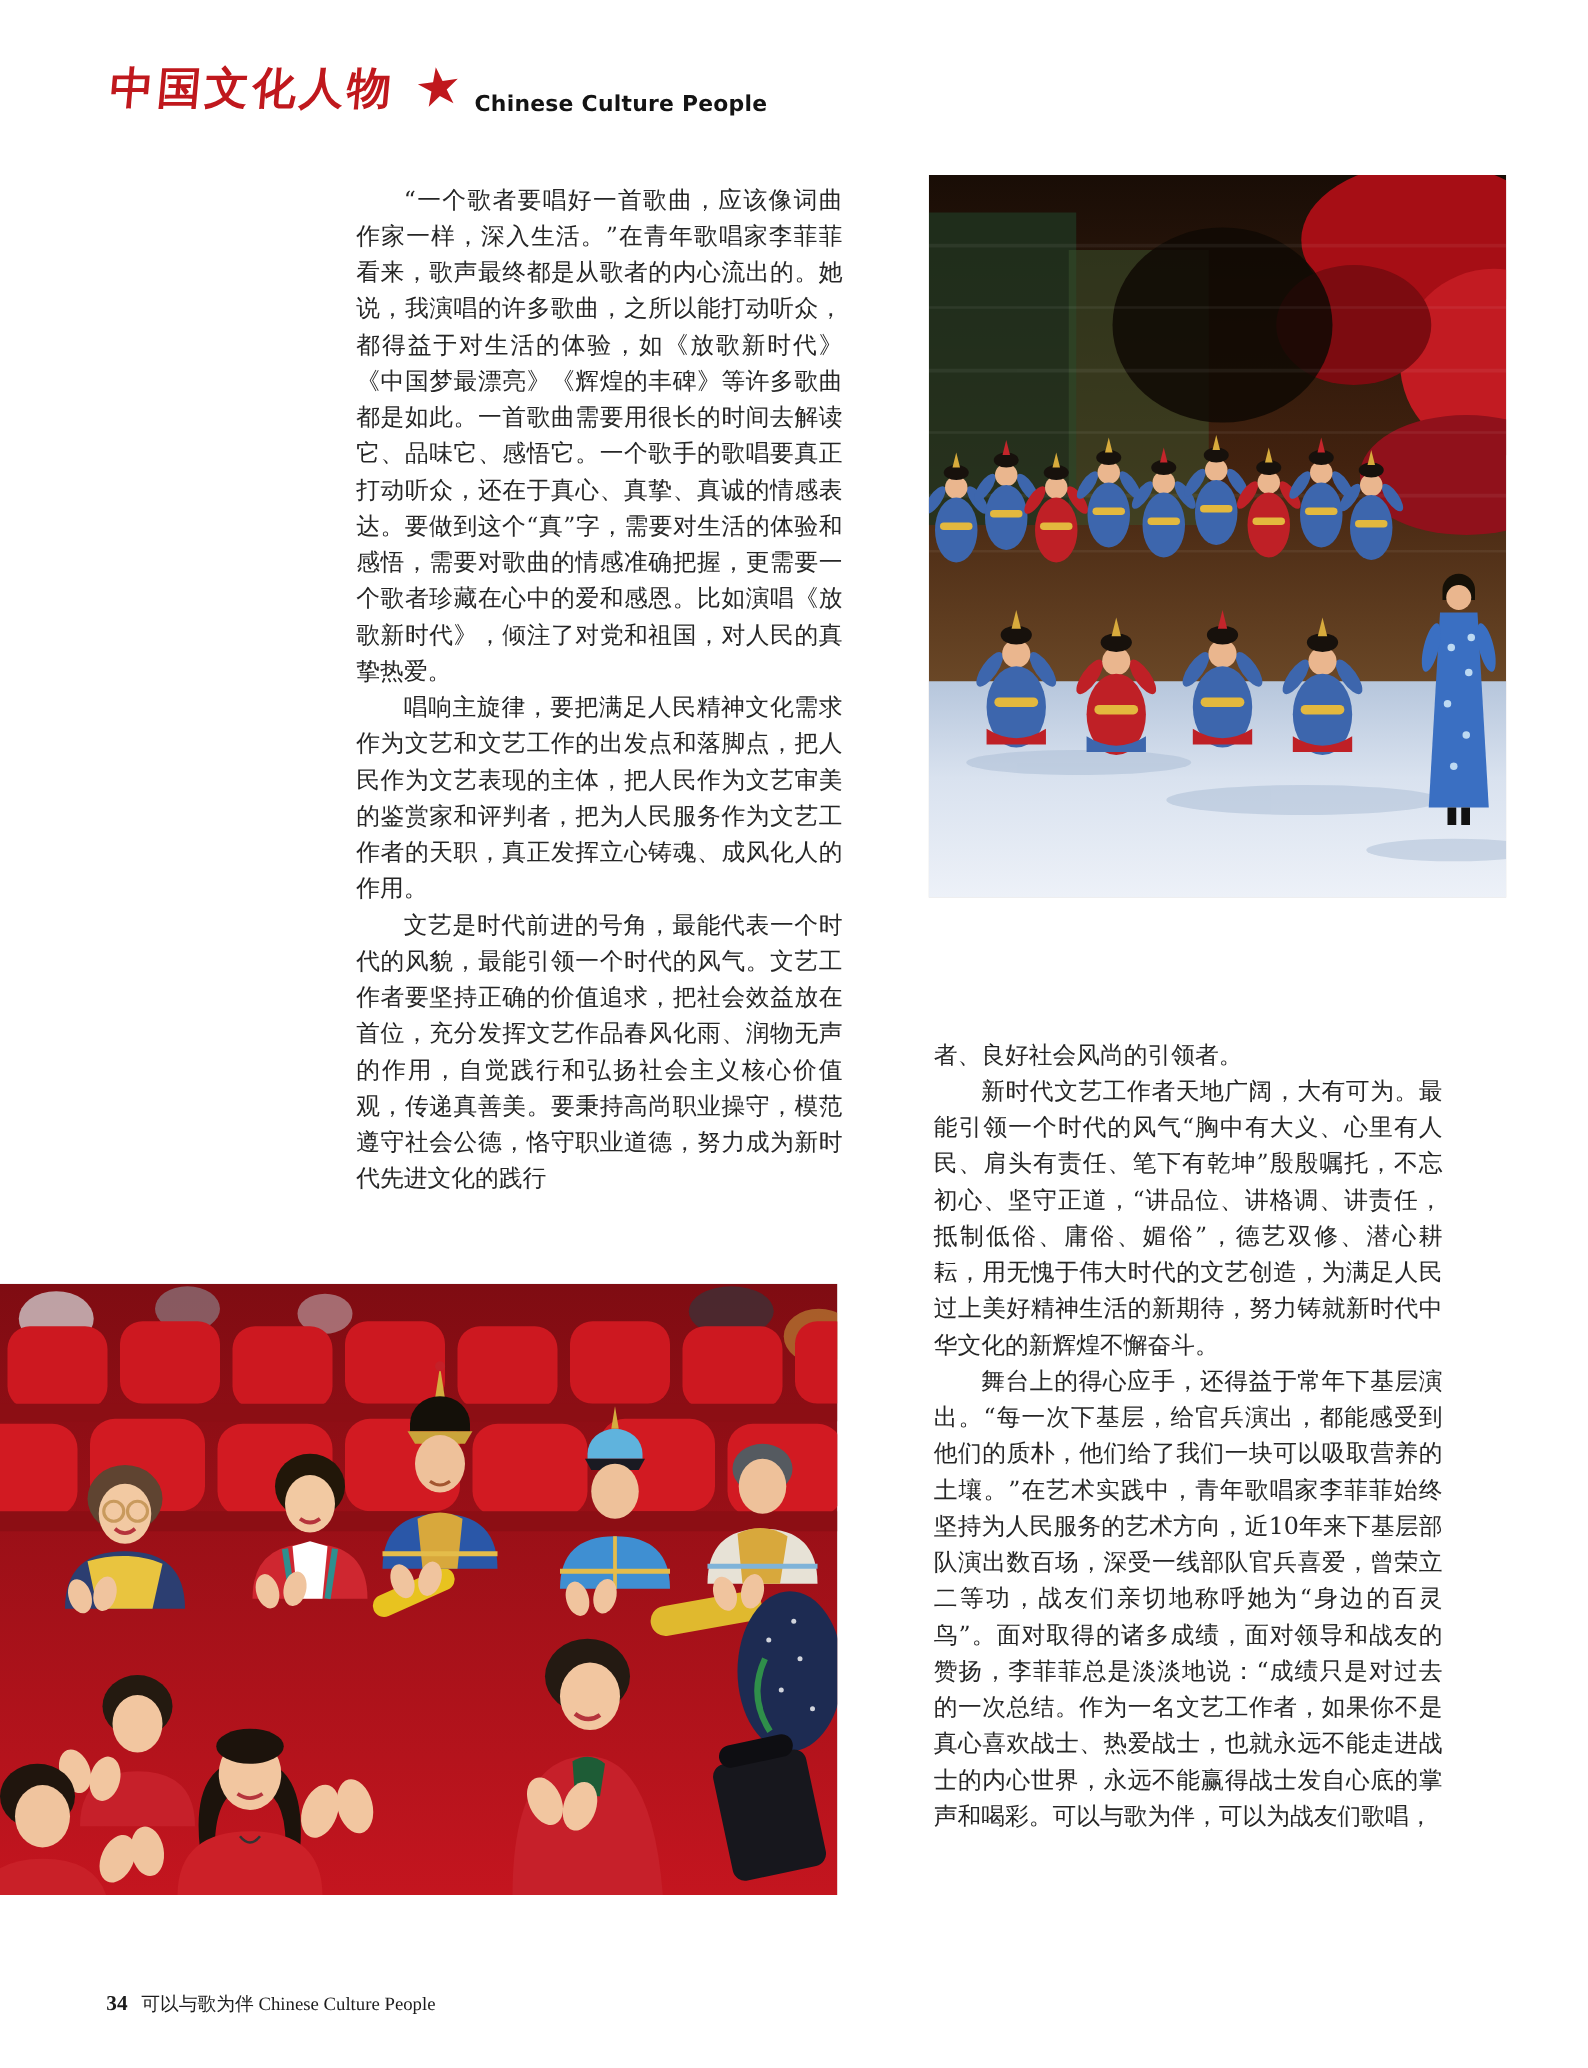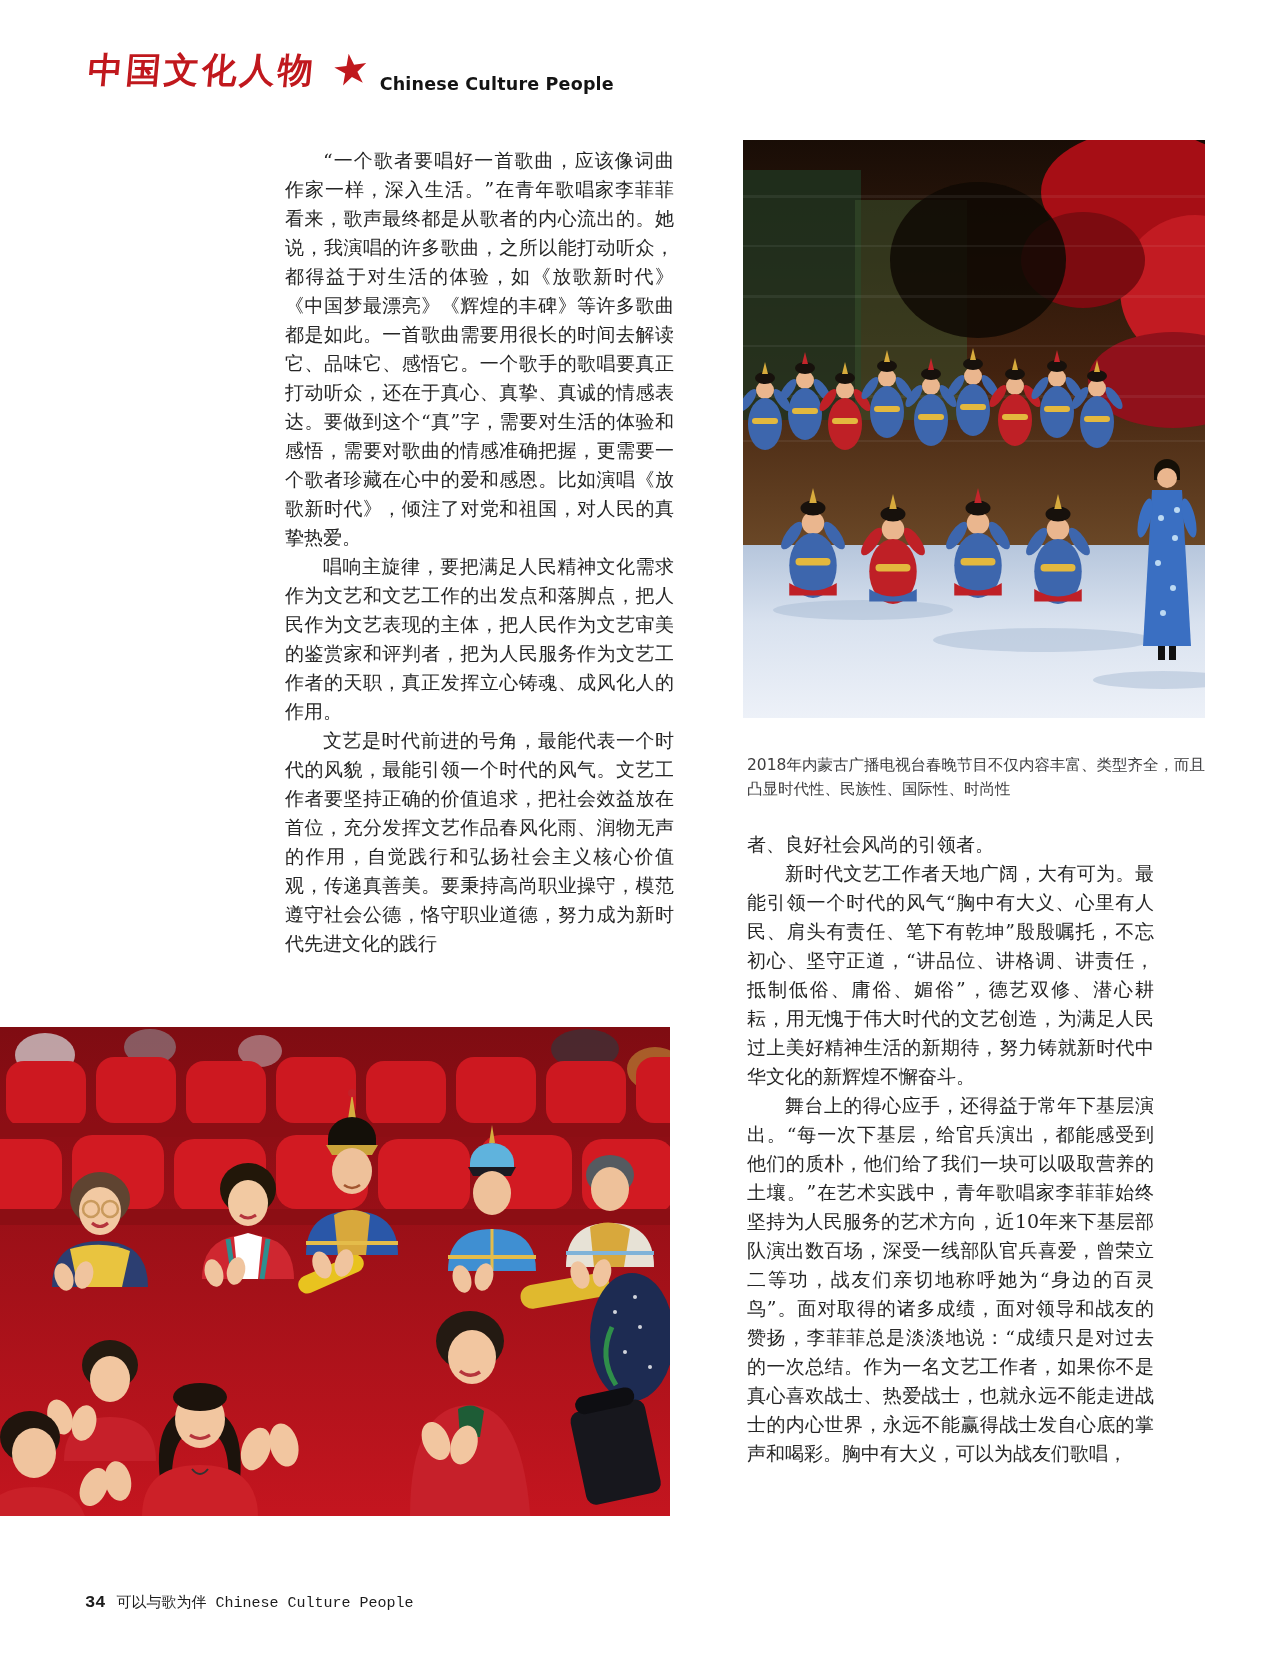--- a/index.html
+++ b/index.html
@@ -33,21 +33,21 @@
   .caption {
     position:absolute; font-family:"DejaVu Sans", sans-serif; font-size:15.5px;
     line-height:24px; color:#3c3c3e;
   }
   .caption-top    { left:747px; top:753px;  width:458px; white-space:pre-line; }
   .caption-bottom { left:85px;  top:1521px; width:600px; }
 
   
   .footer {
     position:absolute; left:85px; top:1593px;
-    font-family:Liberation Mono, monospace; font-size:15px; color:#1c1c1c;
+    font-family:Liberation Serif, serif; font-size:15px; color:#1c1c1c;
     display:flex; align-items:baseline; gap:11px;
   }
   .footer .pagenum { font-weight:bold; font-size:17px; }
 </style>
 </head>
 <body>
 
 <div class="page">
 
   <header class="masthead">
@@ -238,27 +238,25 @@
             <circle cx="-4" cy="135" r="3"></circle>
             <circle cx="10" cy="32" r="3"></circle>
           </g>
         <ellipse cx="-22" cy="40" rx="6" ry="20" fill="#3a6fc2" transform="rotate(14 -22 40)"></ellipse>
         <ellipse cx="22" cy="40" rx="6" ry="20" fill="#3a6fc2" transform="rotate(-14 22 40)"></ellipse>
         <rect x="-9" y="168" width="7" height="14" fill="#111111"></rect>
         <rect x="2" y="168" width="7" height="14" fill="#111111"></rect>
       </g>
     </svg>
   </figure>
-  <div class="caption caption-top">2018年内蒙古广播电视台春晚节目不仅内容丰富、类型齐全，而且
-凸显时代性、民族性、国际性、时尚性</div>
 
   <section class="col-right body-text">
     <p>者、良好社会风尚的引领者。</p>
     <p class="indent">新时代文艺工作者天地广阔，大有可为。最能引领一个时代的风气“胸中有大义、心里有人民、肩头有责任、笔下有乾坤”殷殷嘱托，不忘初心、坚守正道，“讲品位、讲格调、讲责任，抵制低俗、庸俗、媚俗”，德艺双修、潜心耕耘，用无愧于伟大时代的文艺创造，为满足人民过上美好精神生活的新期待，努力铸就新时代中华文化的新辉煌不懈奋斗。</p>
-    <p class="indent">舞台上的得心应手，还得益于常年下基层演出。“每一次下基层，给官兵演出，都能感受到他们的质朴，他们给了我们一块可以吸取营养的土壤。”在艺术实践中，青年歌唱家李菲菲始终坚持为人民服务的艺术方向，近10年来下基层部队演出数百场，深受一线部队官兵喜爱，曾荣立二等功，战友们亲切地称呼她为“身边的百灵鸟”。面对取得的诸多成绩，面对领导和战友的赞扬，李菲菲总是淡淡地说：“成绩只是对过去的一次总结。作为一名文艺工作者，如果你不是真心喜欢战士、热爱战士，也就永远不能走进战士的内心世界，永远不能赢得战士发自心底的掌声和喝彩。胸中有大义，可以为战友们歌唱，</p>
+    <p class="indent">舞台上的得心应手，还得益于常年下基层演出。“每一次下基层，给官兵演出，都能感受到他们的质朴，他们给了我们一块可以吸取营养的土壤。”在艺术实践中，青年歌唱家李菲菲始终坚持为人民服务的艺术方向，近10年来下基层部队演出数百场，深受一线部队官兵喜爱，曾荣立二等功，战友们亲切地称呼她为“身边的百灵鸟”。面对取得的诸多成绩，面对领导和战友的赞扬，李菲菲总是淡淡地说：“成绩只是对过去的一次总结。作为一名文艺工作者，如果你不是真心喜欢战士、热爱战士，也就永远不能走进战士的内心世界，永远不能赢得战士发自心底的掌声和喝彩。可以与歌为伴，可以为战友们歌唱，</p>
   </section>
 
   <figure class="photo photo-bottom">
     <svg width="670" height="489" viewBox="0 0 670 489">
       <defs>
         <linearGradient id="bg1" x1="0" y1="0" x2="0" y2="1">
           <stop offset="0" stop-color="#7f0c12"></stop>
             <stop offset="1" stop-color="#c4151f"></stop>
         </linearGradient>
       </defs>

